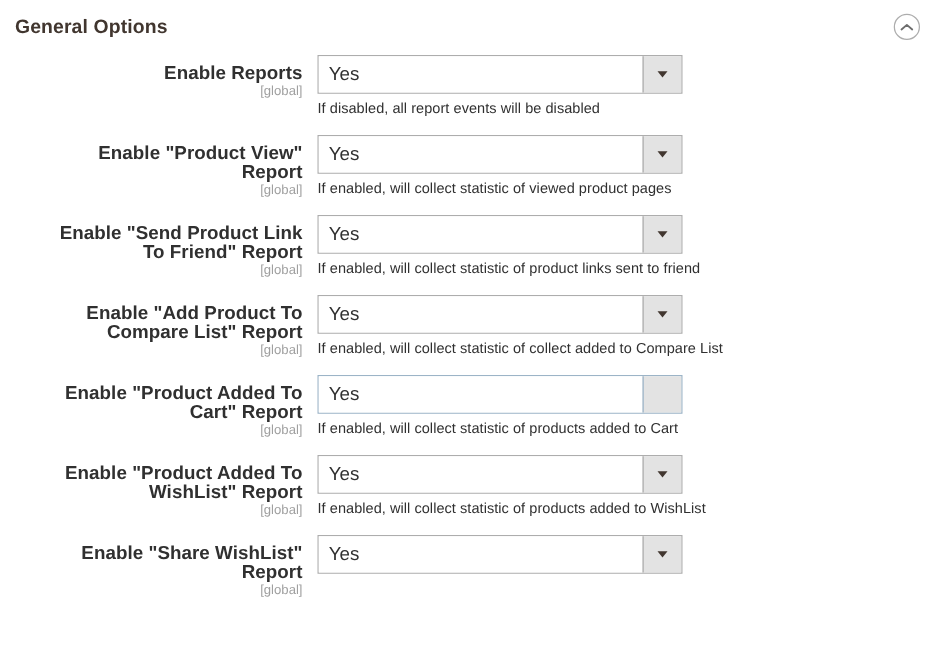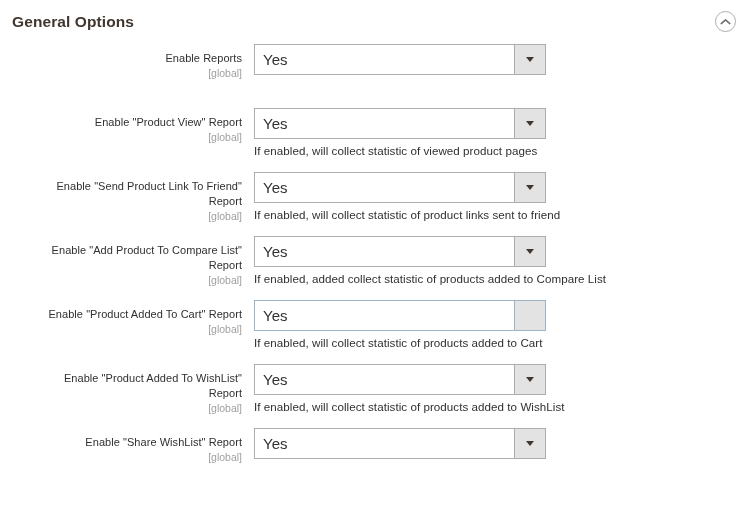--- a/index.html
+++ b/index.html
@@ -71,22 +71,22 @@
     min-height: 52px;
   }
   .label-col {
     width: 242px;
     flex: 0 0 242px;
     text-align: right;
     padding-top: 7px;
     box-sizing: border-box;
   }
   .field-label {
-    font-size: 11px;
-    font-weight: normal;
+    font-size: 15px;
+    font-weight: bold;
     color: #303030;
     line-height: 15px;
     display: block;
     letter-spacing: 0.05px;
     margin-left: 42px;
   }
   .field-scope {
     display: block;
     font-size: 10.5px;
     font-weight: normal;
@@ -181,20 +181,21 @@
           <span class="field-label">Enable Reports</span>
           <span class="field-scope">[global]</span>
         </div>
         <div class="control-col">
           <div class="select-wrap">
             <span class="select-value">Yes</span>
             <span class="select-button">
               <span class="select-arrow"></span>
             </span>
           </div>
+          <div class="field-note">If disabled, all report events will be disabled</div>
         </div>
       </div>
       <div class="field-row">
         <div class="label-col">
           <span class="field-label">Enable "Product View" Report</span>
           <span class="field-scope">[global]</span>
         </div>
         <div class="control-col">
           <div class="select-wrap">
             <span class="select-value">Yes</span>
@@ -225,21 +226,21 @@
           <span class="field-label">Enable "Add Product To Compare List" Report</span>
           <span class="field-scope">[global]</span>
         </div>
         <div class="control-col">
           <div class="select-wrap">
             <span class="select-value">Yes</span>
             <span class="select-button">
               <span class="select-arrow"></span>
             </span>
           </div>
-          <div class="field-note">If enabled, added collect statistic of products added to Compare List</div>
+          <div class="field-note">If enabled, will collect statistic of collect added to Compare List</div>
         </div>
       </div>
       <div class="field-row">
         <div class="label-col">
           <span class="field-label">Enable "Product Added To Cart" Report</span>
           <span class="field-scope">[global]</span>
         </div>
         <div class="control-col">
           <div class="select-wrap is-active">
             <span class="select-value">Yes</span>

